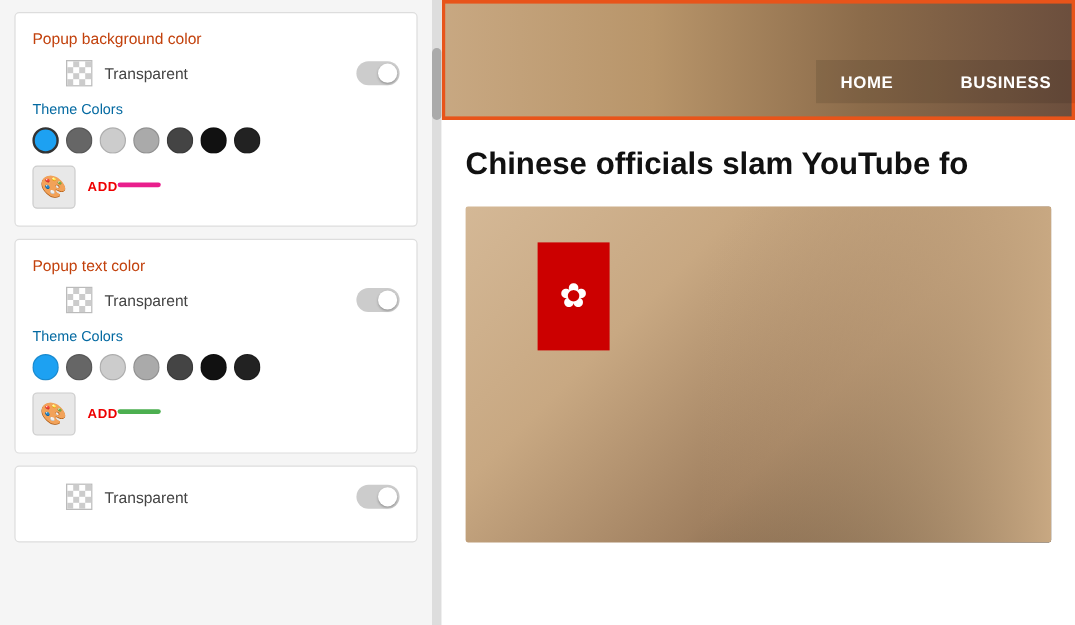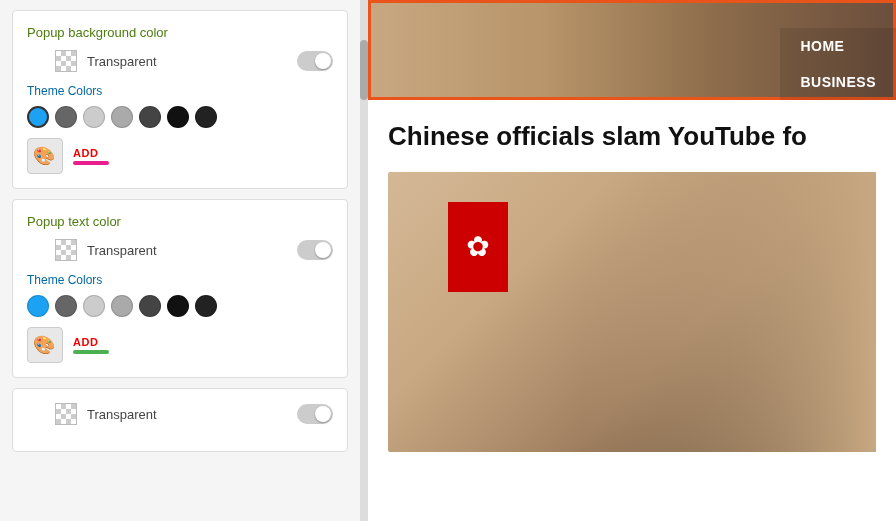--- a/index.html
+++ b/index.html
@@ -26,21 +26,21 @@
 
     .color-section {
       background: #fff;
       border: 1px solid #ddd;
       border-radius: 4px;
       padding: 14px 14px 14px 14px;
     }
 
     .section-title {
       font-size: 13px;
-      color: #4d7c0f;
+      color: #c2410c;
       font-weight: 400;
       margin-bottom: 10px;
     }
 
     .transparent-row {
       display: flex;
       align-items: center;
       gap: 10px;
       margin-bottom: 12px;
       padding-left: 28px;
@@ -126,21 +126,21 @@
       flex-shrink: 0;
     }
 
     .palette-icon {
       font-size: 18px;
       color: #555;
     }
 
     .color-indicator-wrap {
       display: flex;
-      flex-direction: column;
+      flex-direction: row;
       gap: 0;
     }
 
     .add-label {
       font-size: 11px;
       color: #e00;
       font-weight: bold;
       letter-spacing: 0.5px;
     }
 
@@ -191,26 +191,25 @@
 
     .header-border {
       position: absolute;
       top: 0; left: 0; right: 0; bottom: 0;
       border: 3px solid #e8541a;
       pointer-events: none;
     }
 
     .nav-bar {
       position: absolute;
-      bottom: 0;
+      bottom: 14px;
       right: 0;
       display: flex;
-      gap: 0;
+      gap: 16px;
       background: rgba(0,0,0,0.1);
-      flex-direction: column;
     }
 
     .nav-item {
       padding: 10px 20px;
       color: #fff;
       font-size: 14px;
       font-weight: 600;
       letter-spacing: 0.5px;
       cursor: pointer;
       background: transparent;

